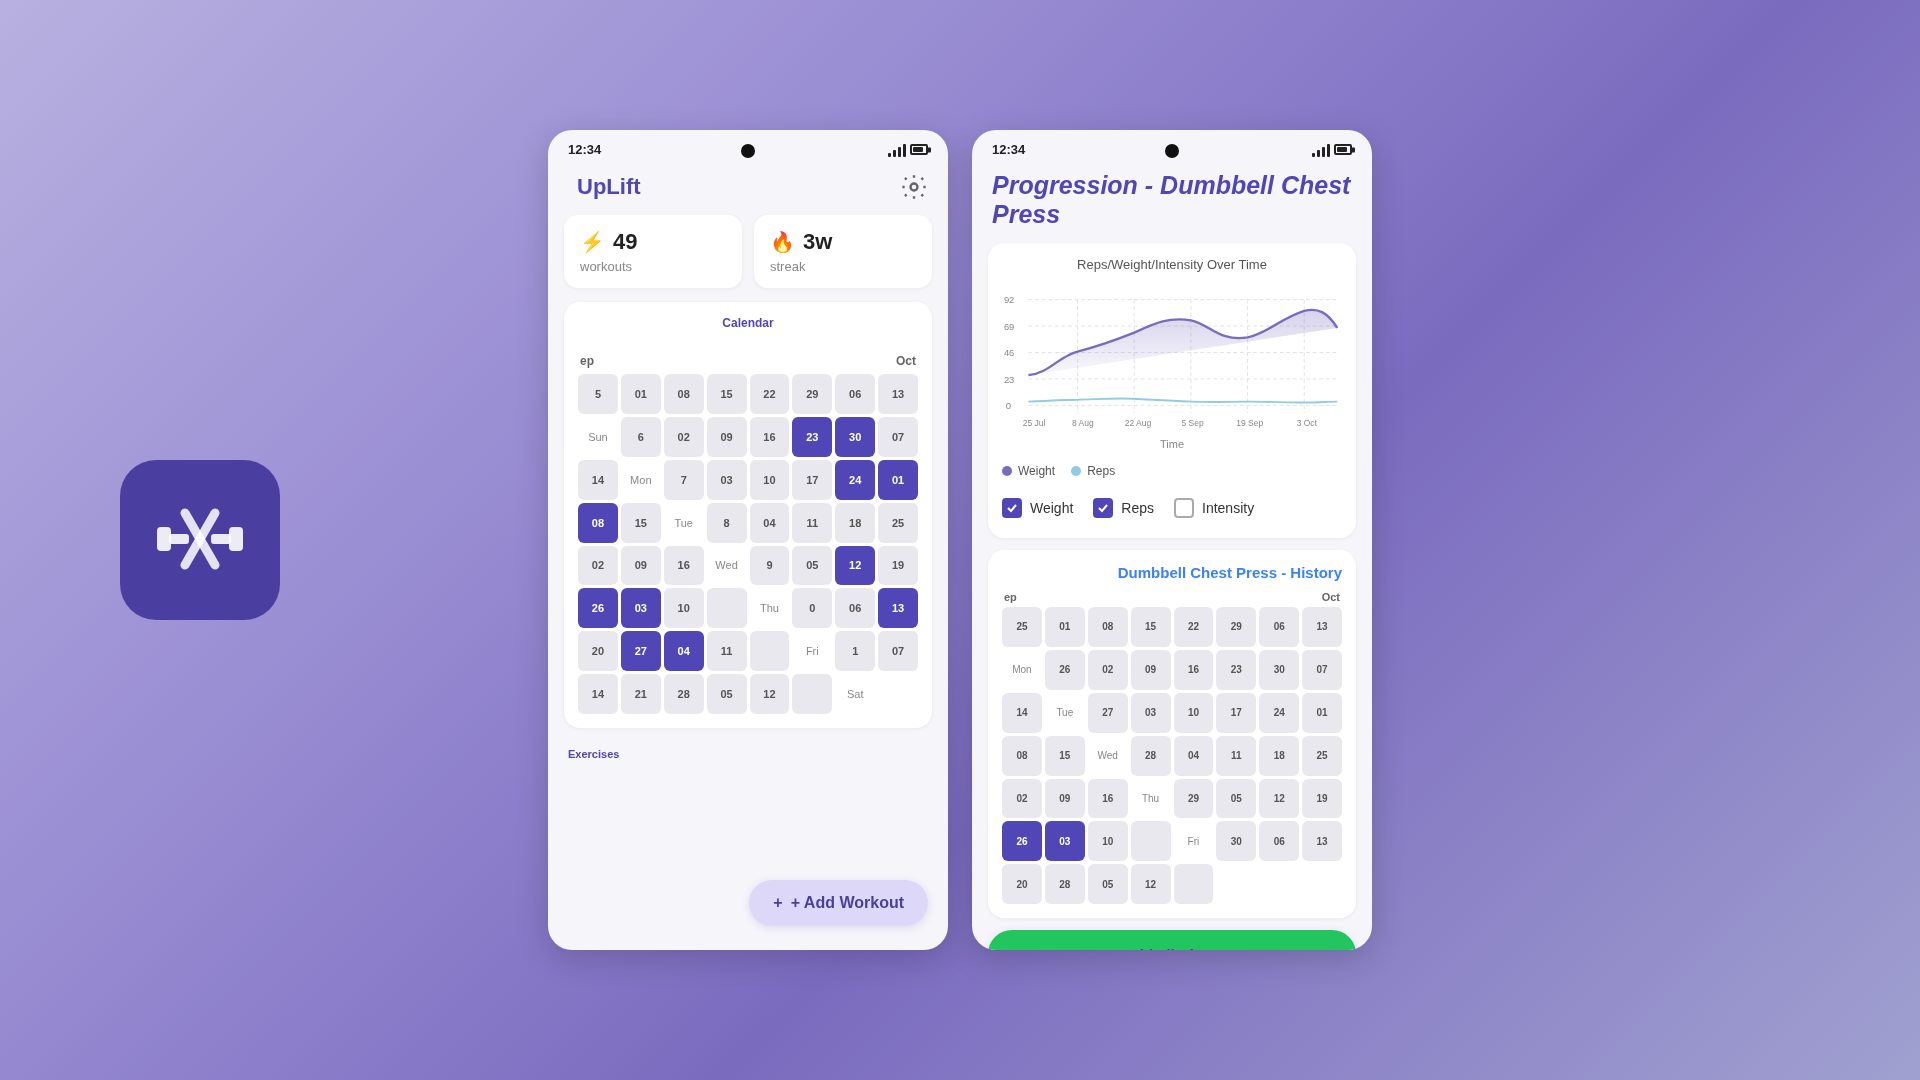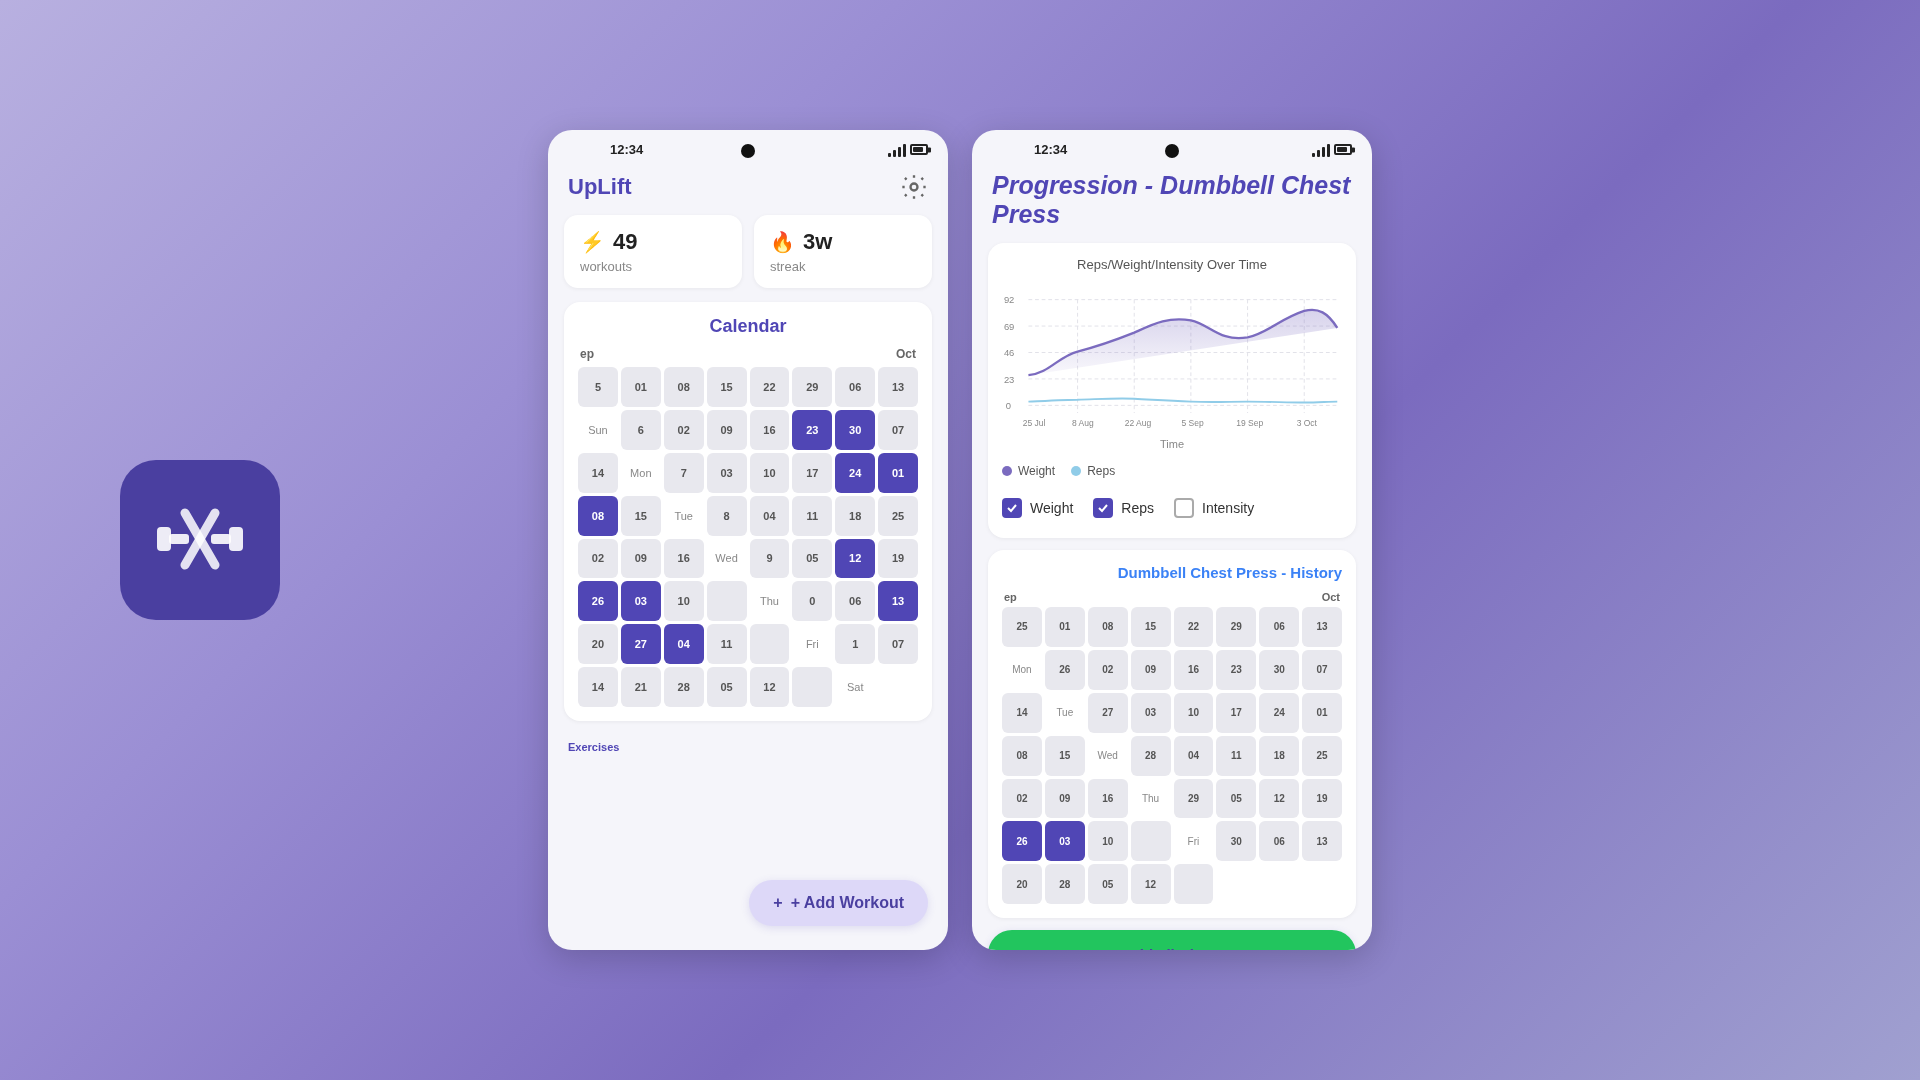--- a/index.html
+++ b/index.html
@@ -63,21 +63,21 @@
     .status-bar {
       display: flex;
       justify-content: space-between;
       align-items: center;
       padding: 12px 20px 6px;
       font-size: 13px;
       font-weight: 500;
       color: #222;
     }
 
-    .status-bar .time { font-weight: 600; margin-left: 42px; }
+    .status-bar .time { font-weight: 600; }
 
     .status-bar .icons {
       display: flex;
       align-items: center;
       gap: 4px;
     }
 
     .camera-dot {
       width: 14px;
       height: 14px;
@@ -94,20 +94,21 @@
       display: flex;
       justify-content: space-between;
       align-items: center;
       padding: 10px 20px 14px;
     }
 
     .app-title {
       font-size: 22px;
       font-weight: 700;
       color: #5046b5;
+      margin-left: 9px;
     }
 
     .gear-icon {
       width: 28px;
       height: 28px;
       color: #555;
     }
 
     
     .stats-row {
@@ -145,24 +146,24 @@
     .calendar-card {
       margin: 0 16px;
       background: white;
       border-radius: 16px;
       padding: 14px;
       box-shadow: 0 1px 4px rgba(0,0,0,0.06);
     }
 
     .calendar-title {
       text-align: center;
-      font-size: 18px;
+      font-size: 12px;
       font-weight: 700;
       color: #5046b5;
-      margin-bottom: 10px;
+      margin-bottom: 24px;
     }
 
     .calendar-header-months {
       display: flex;
       justify-content: space-between;
       padding: 0 2px 6px;
       font-size: 12px;
       color: #666;
       font-weight: 600;
     }

